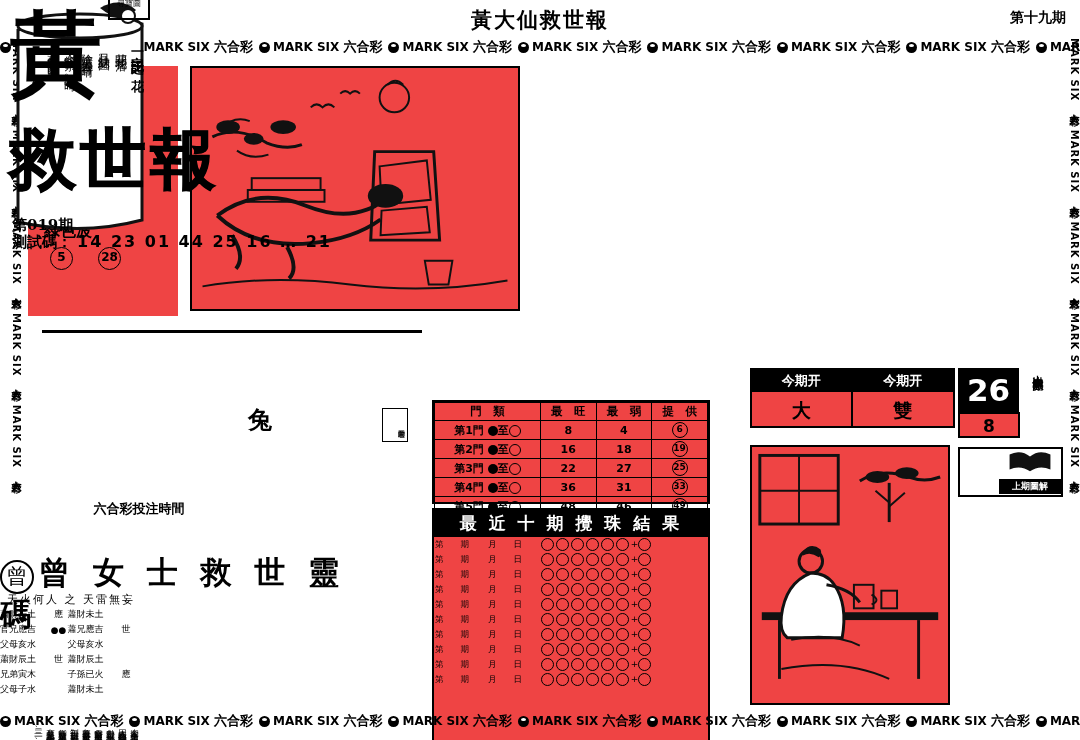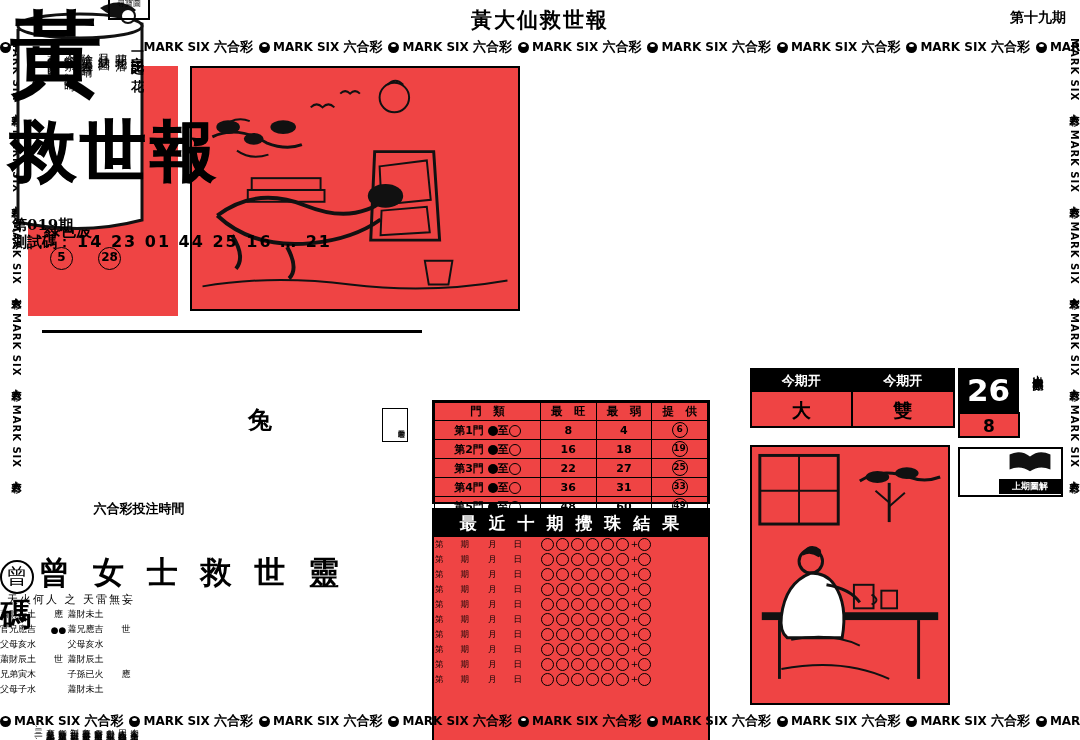--- a/index.html
+++ b/index.html
@@ -298,21 +298,21 @@
       <div class="poem-col">月缺結圓。</div>
       <div class="poem-col">陰晴來去轉有晴。</div>
       <div class="poem-col">今紅明紫，三十時。</div>
       <div class="poem-col">有的就煮了匹獻。</div>
       <div class="poem-col" style="font-size:9px;">■ 曾某姑</div>
     </div>
   </div>
 
   <div id="brand">
     <div class="bigchar" style="position:absolute;left:10px;top:8px;">黃</div>
-    <div class="logo3" style="position:absolute;left:10px;top:116px;">救世報</div>
+    <div class="logo3" style="position:absolute;left:10px;top:124px;">救世報</div>
     <div class="per" style="position:absolute;left:12px;top:210px;">第019期</div>
     <div style="position:absolute;left:12px;top:232px;">
       <span class="code">測試碼：</span>
       <span class="codenums">14  23  01  44  25  16 … 21</span>
     </div>
   </div>
 
   <div class="box" id="drawrow">
     <div class="drawcell">
       <div class="lab">今期开</div>
@@ -440,21 +440,21 @@
         <td>36</td>
         <td>31</td>
         <td><span class="minicirc">33</span></td>
       </tr>
       <tr>
         <td>
           <span>第5門</span>
           <span class="dotb"></span>至<span class="dotw"></span>
         </td>
         <td>48</td>
-        <td>60</td>
+        <td>46</td>
         <td><span class="minicirc">49</span></td>
       </tr>
     </tbody>
       </table>
   </div>
 
   <div class="box" id="ten">
     <div class="hd">最 近 十 期 攪 珠 結 果</div>
     <table id="tentable">
         <tbody>

